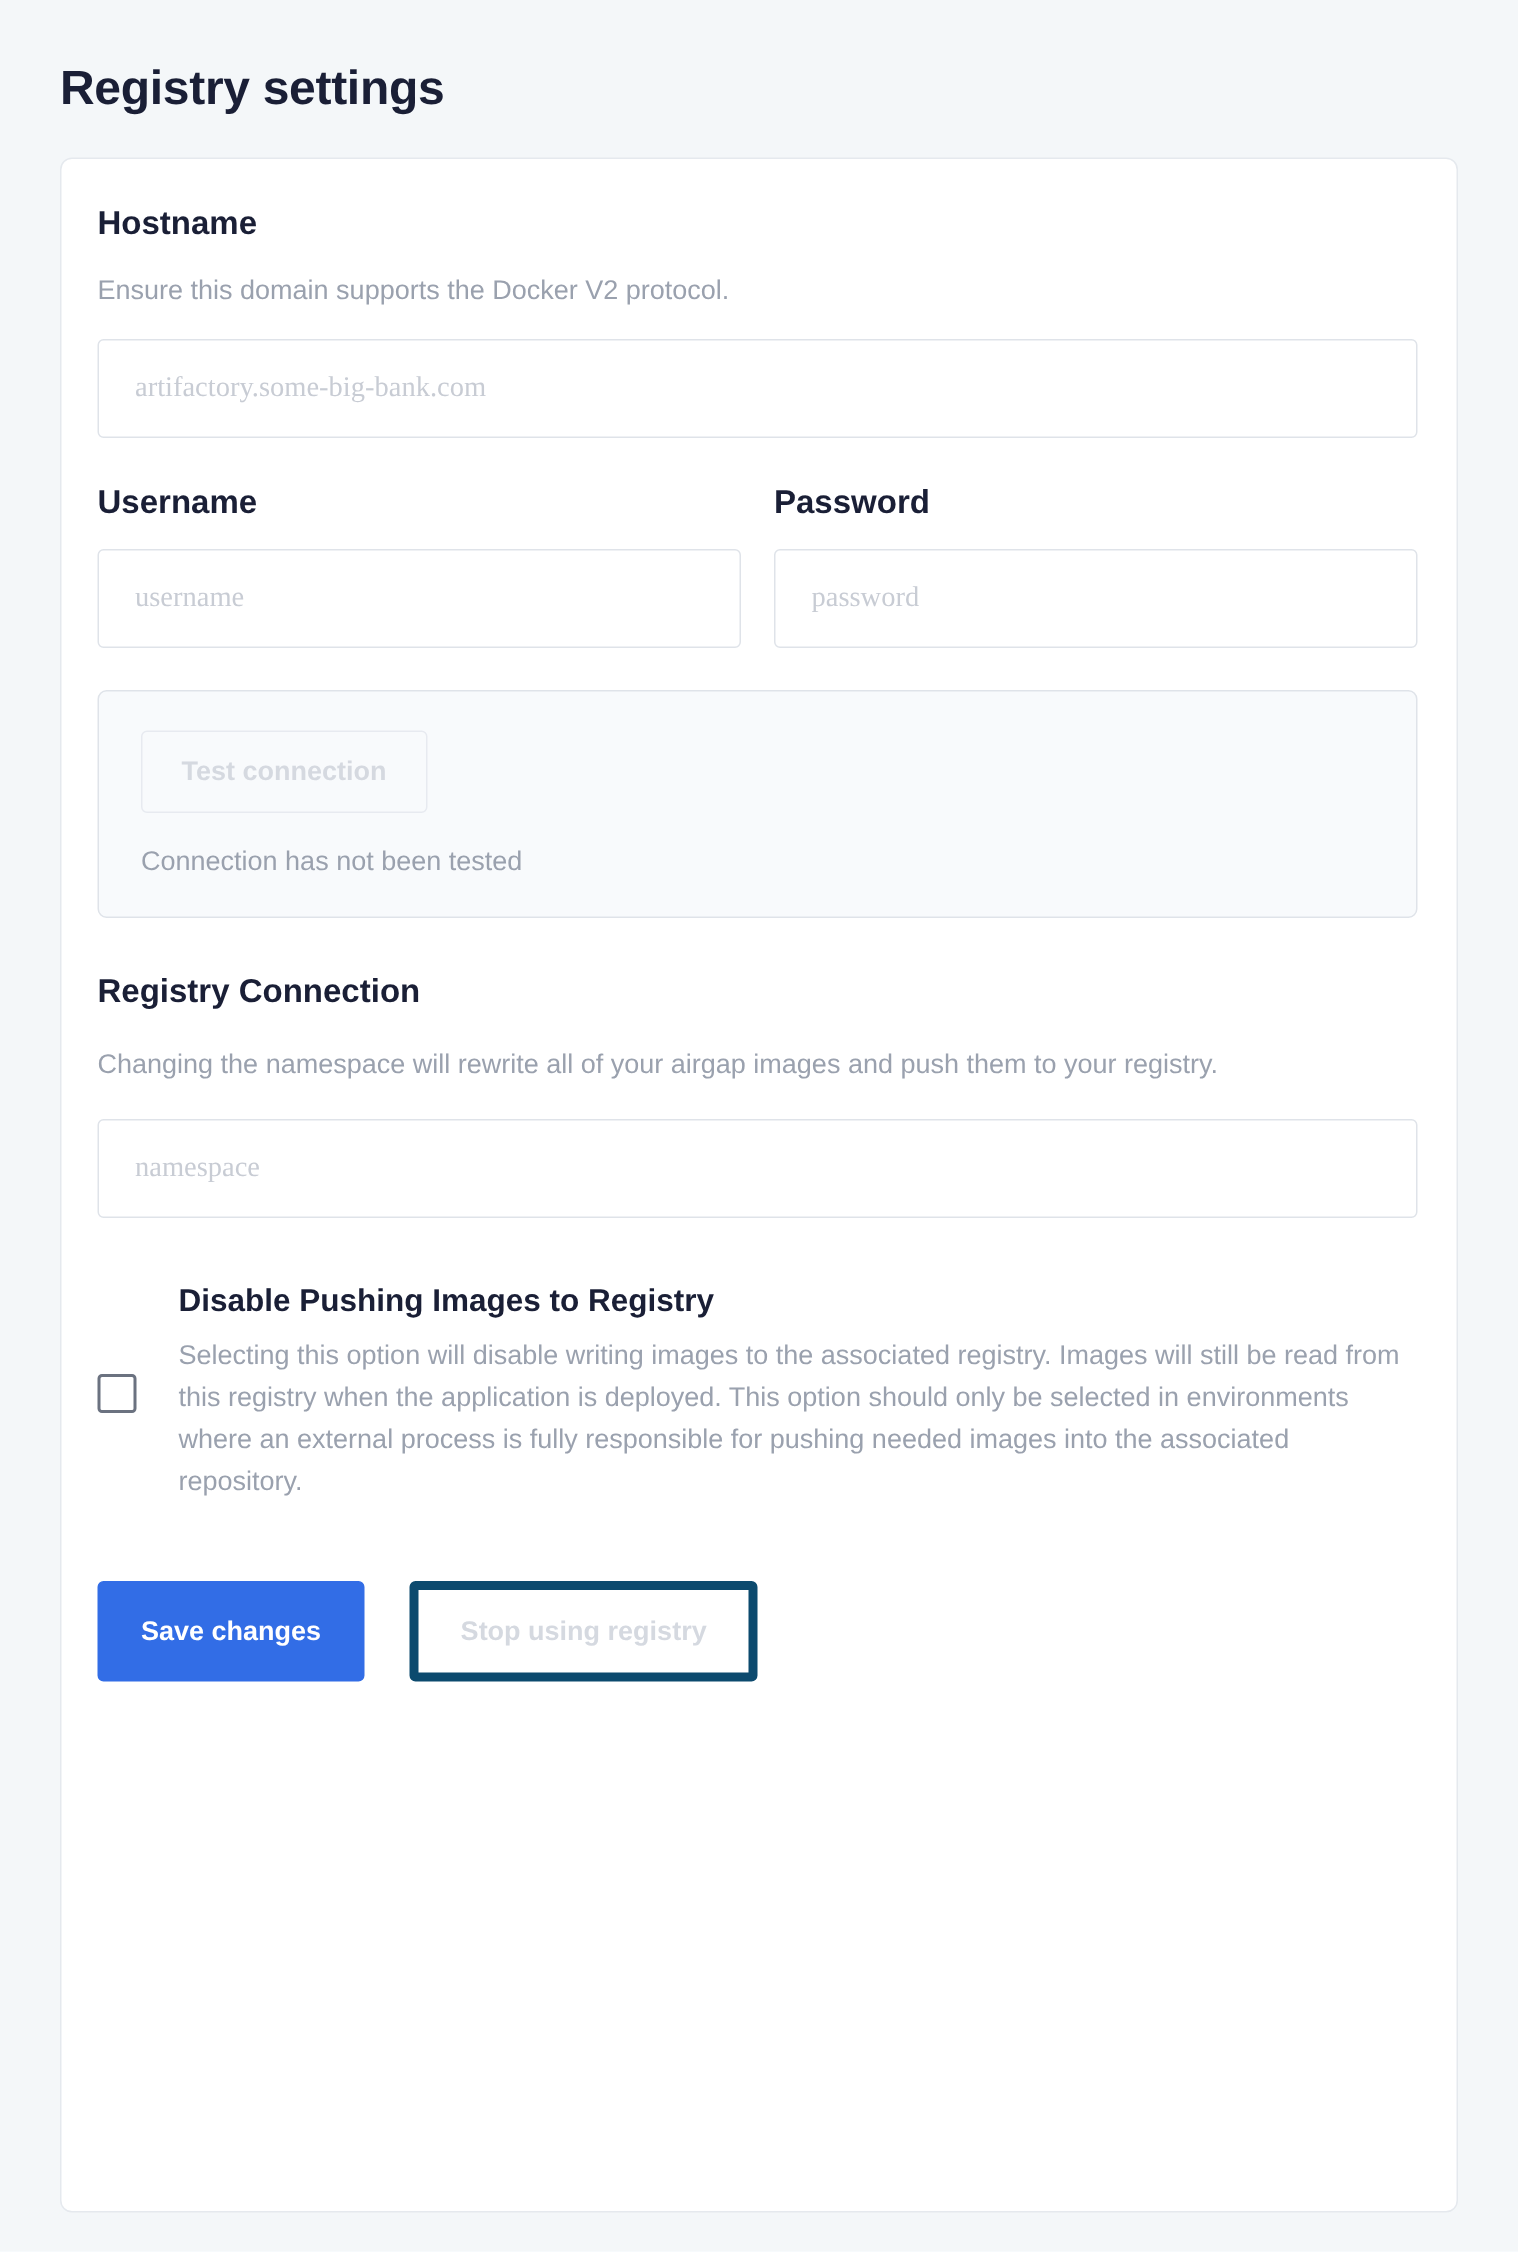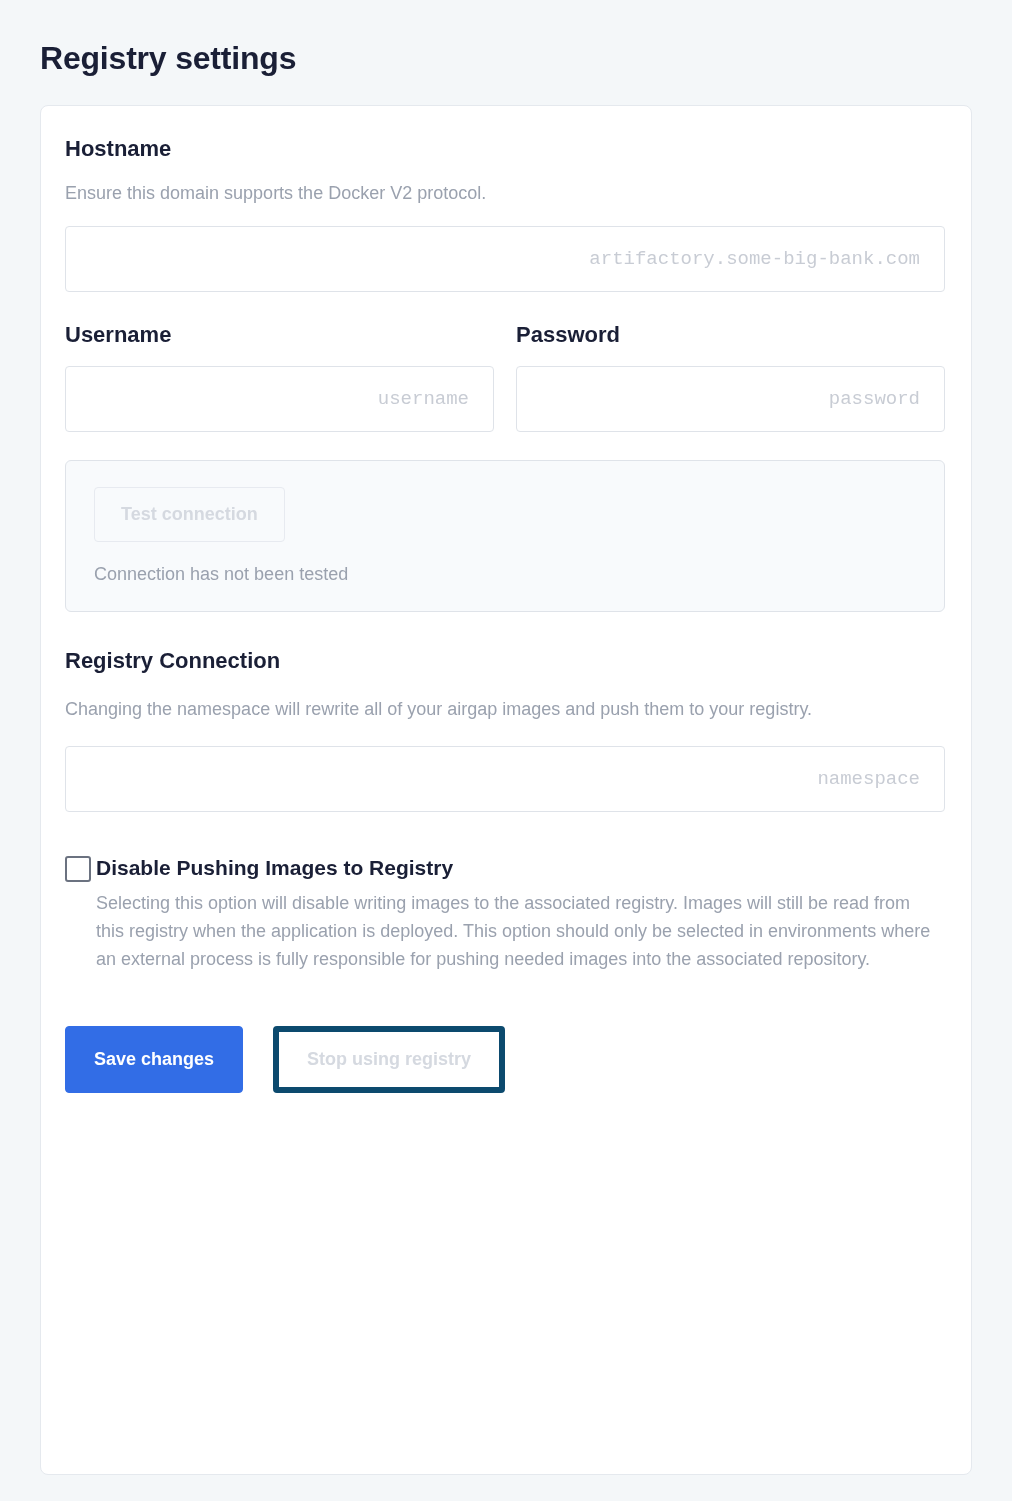--- a/index.html
+++ b/index.html
@@ -54,24 +54,23 @@
   }
   input.text-input {
     display: block;
     width: 100%;
     height: 66px;
     border: 1px solid #dfe3e9;
     border-radius: 4px;
     padding: 0 24px;
     font-size: 19px;
     color: #3b3f4a;
-    font-family: Liberation Mono, monospace;
+    font-family: Liberation Serif, serif;
     background: #ffffff;
     outline: none;
-    text-align: right;
   }
   input.text-input::placeholder {
     color: #c8ccd4;
   }
   .two-col {
     display: flex;
     gap: 22px;
     margin-top: 30px;
   }
   .col {
@@ -102,21 +101,22 @@
     color: #d5d9e0;
     padding: 16px 26px;
   }
   .status-text {
     margin-top: 22px;
     font-size: 18px;
     color: #9aa1ae;
   }
   .checkbox-row {
     display: flex;
-    gap: 5px;
+    align-items: center;
+    gap: 28px;
     margin-top: 44px;
   }
   .checkbox {
     width: 26px;
     height: 26px;
     border: 2px solid #6b7280;
     border-radius: 3px;
     background: #ffffff;
     flex: 0 0 auto;
     cursor: pointer;

